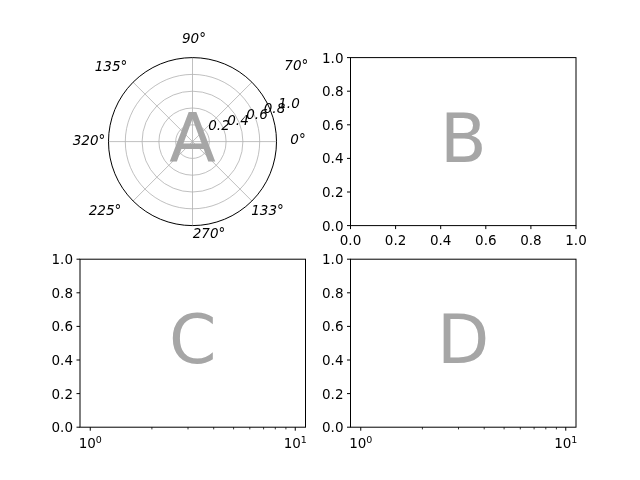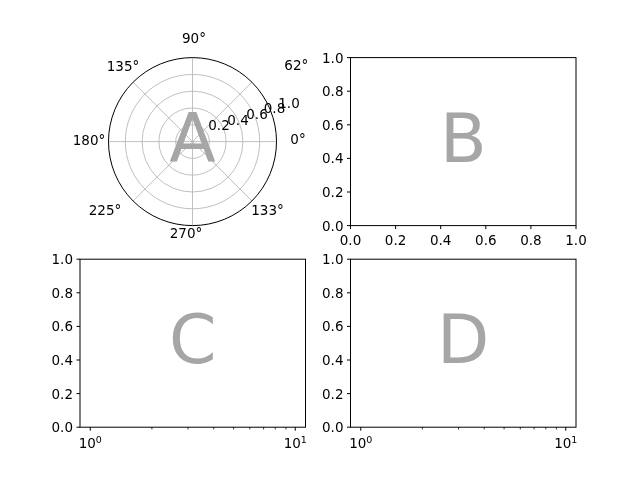--- a/index.html
+++ b/index.html
@@ -2,21 +2,21 @@
 <html><head>
 <meta charset="utf-8">
 <style>
   html,body{margin:0;padding:0;background:#fff;}
   #fig{position:relative;width:640px;height:480px;background:#ffffff;
        font-family:"DejaVu Sans", sans-serif;overflow:hidden;}
   #fig svg{position:absolute;left:0;top:0;}
   .tick{position:absolute;font-size:13.5px;color:#000;line-height:1.25;white-space:nowrap;}
   .cx{transform:translateX(-50%);}
   .cy{transform:translateY(-50%);}
-  .cc{transform:translate(-50%,-50%);}
+  .cc{transform:translate(-50%,-50%);font-style:italic;}
   .exp{font-size:9.5px;vertical-align:5px;letter-spacing:0;}
   .letter{position:absolute;font-size:68px;color:#a6a6a6;line-height:1;
           transform:translate(-50%,-55%);}
 </style>
 </head>
 <body>
 
 <div id="fig">
 
   <svg width="640" height="480" viewBox="0 0 640 480">
@@ -96,26 +96,26 @@
       <line x1="484.2" y1="427.2" x2="484.2" y2="429.4"></line>
       <line x1="504.1" y1="427.2" x2="504.1" y2="429.4"></line>
       <line x1="520.3" y1="427.2" x2="520.3" y2="429.4"></line>
       <line x1="534.1" y1="427.2" x2="534.1" y2="429.4"></line>
       <line x1="545.8" y1="427.2" x2="545.8" y2="429.4"></line>
       <line x1="556.4" y1="427.2" x2="556.4" y2="429.4"></line>
     </g>
   </svg>
 
   <span class="tick cc" style="left:298px;top:139px">0°</span>
-  <span class="tick cc" style="left:296.3px;top:65px">62°</span>
+  <span class="tick cc" style="left:296.3px;top:65px">70°</span>
   <span class="tick cc" style="left:194px;top:37.5px">90°</span>
-  <span class="tick cc" style="left:123px;top:65.5px">135°</span>
-  <span class="tick cc" style="left:89px;top:140px">180°</span>
+  <span class="tick cc" style="left:111px;top:65.5px">135°</span>
+  <span class="tick cc" style="left:89px;top:140px">320°</span>
   <span class="tick cc" style="left:105px;top:209.7px">225°</span>
-  <span class="tick cc" style="left:186px;top:233px">270°</span>
+  <span class="tick cc" style="left:209px;top:233px">270°</span>
   <span class="tick cc" style="left:267.5px;top:209.7px">133°</span>
 
   <span class="tick cc" style="left:219px;top:125px">0.2</span>
   <span class="tick cc" style="left:238px;top:119.5px">0.4</span>
   <span class="tick cc" style="left:257px;top:113.5px">0.6</span>
   <span class="tick cc" style="left:274.5px;top:107.5px">0.8</span>
   <span class="tick cc" style="left:289px;top:102.5px">1.0</span>
 
   <span class="tick cx" style="left:350.5px;top:231.5px">0.0</span>
   <span class="tick cx" style="left:395.6px;top:231.5px">0.2</span>

